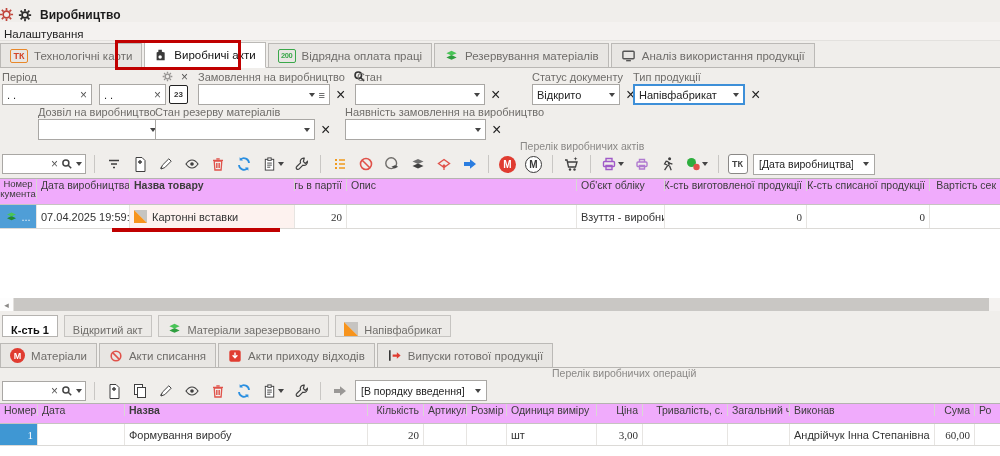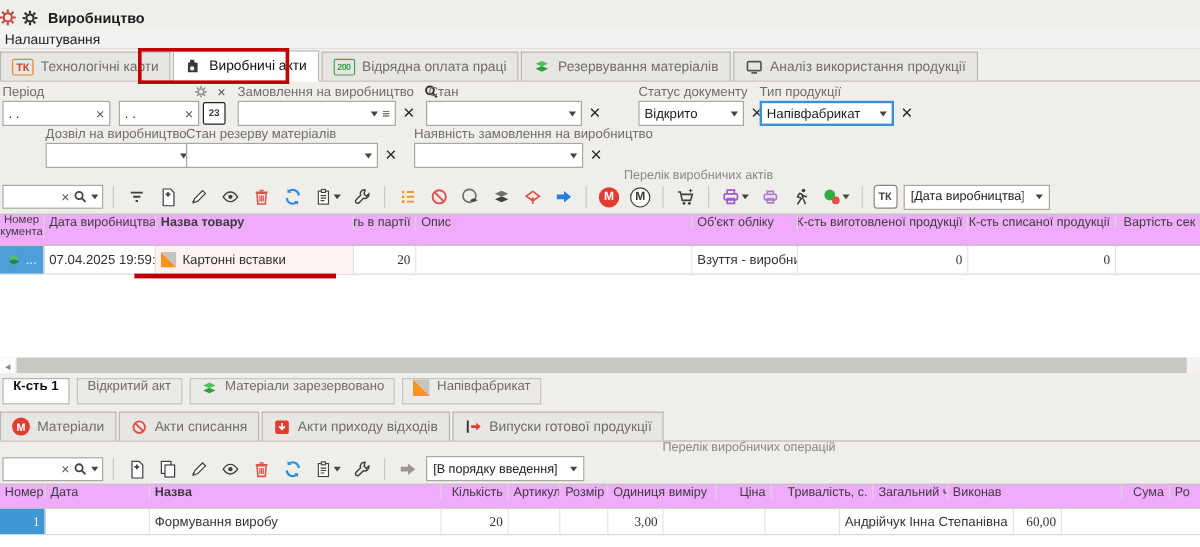--- a/index.html
+++ b/index.html
@@ -73,21 +73,21 @@
   .td.sel2{background:#3f97d3;color:#fff;}
   .td.namecell{background:#fdf2ef;gap:5px;}
   .uc0{width:37px}.uc1{width:93px}.uc2{width:165px}.uc3{width:52px}.uc4{width:230px}.uc5{width:88px}.uc6{width:142px}.uc7{width:123px}.uc8{width:70px;border-right:none}
   .lc0{width:38px}.lc1{width:87px}.lc2{width:243px}.lc3{width:56px}.lc4{width:43px}.lc5{width:40px}.lc6{width:90px}.lc7{width:46px}.lc8{width:85px}.lc9{width:62px}.lc10{width:145px}.lc11{width:40px}.lc12{width:25px;border-right:none}
   
   .hscroll{position:absolute;left:0;top:298px;width:100%;height:13px;background:#f4f2f0;display:flex;align-items:stretch;}
   .hs-btn{width:14px;background:#fdfdfd;color:#8a8886;font-size:9px;display:flex;align-items:center;justify-content:center;border-right:1px solid #e3e1de;}
   .hs-thumb{width:975px;background:#c9c7c4;}
   
   .chips{position:absolute;left:0;top:311px;width:100%;height:29px;display:flex;align-items:center;gap:6px;padding-left:2px;background:#f0eeeb;}
-  .chip{height:22px;display:flex;align-items:flex-start;gap:6px;padding:0 8px;background:#eceae7;border:1px solid #c6c4c1;color:#6f6d6a;font-size:11px;white-space:nowrap;}
+  .chip{height:22px;display:flex;align-items:flex-end;gap:6px;padding:0 8px;background:#eceae7;border:1px solid #c6c4c1;color:#6f6d6a;font-size:11px;white-space:nowrap;}
   .chip.first{background:#fff;color:#111;font-weight:bold;border-color:#b5b3b0;}
   svg{display:block;}
 </style>
 </head>
 <body>
 
 <div class="screen">
 
   <div class="titlebar">
     <span style="margin-left:-3px">
@@ -647,20 +647,21 @@
       <div class="th r lc11">Сума</div>
       <div class="th lc12">Ро</div>
     </div>
     <div class="trow">
       <div class="td r sel2 lc0">1</div>
       <div class="td lc1"></div>
       <div class="td lc2">Формування виробу</div>
       <div class="td r lc3">20</div>
       <div class="td lc4"></div>
       <div class="td lc5"></div>
+      <div class="td lc6">шт</div>
       <div class="td r lc7">3,00</div>
       <div class="td lc8"></div>
       <div class="td lc9"></div>
       <div class="td lc10">Андрійчук Інна Степанівна</div>
       <div class="td r lc11">60,00</div>
       <div class="td lc12"></div>
     </div>
   </div>
 
 </div>

